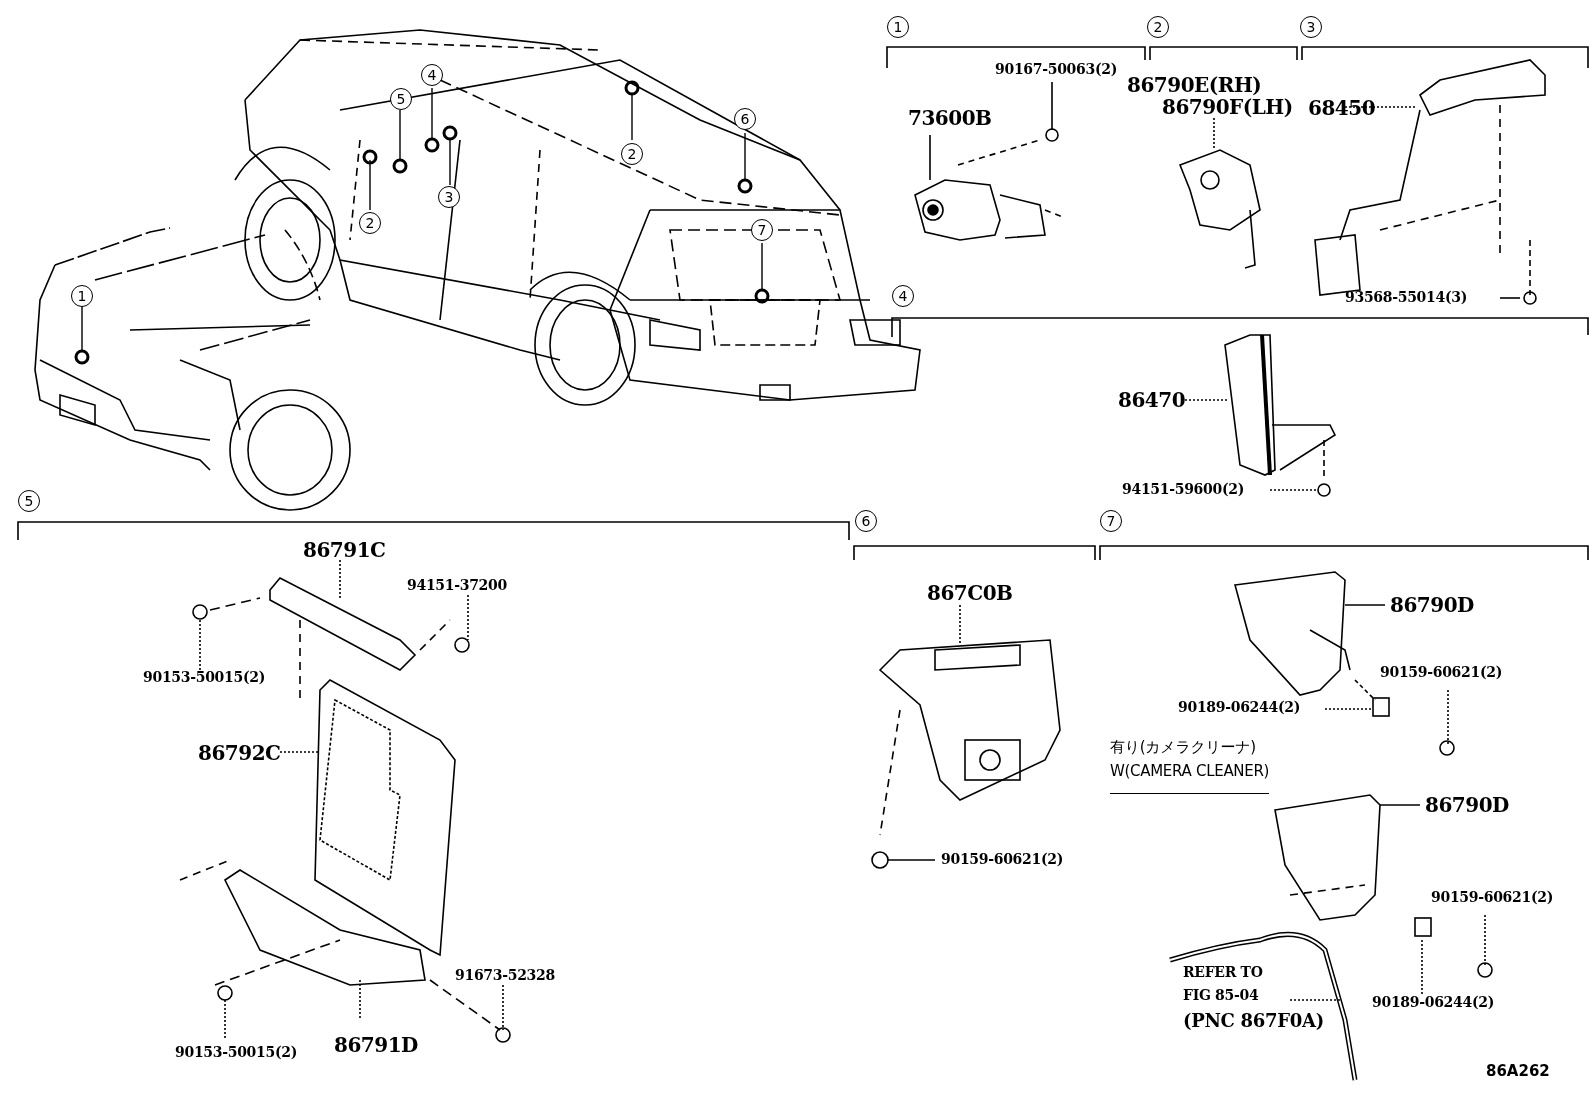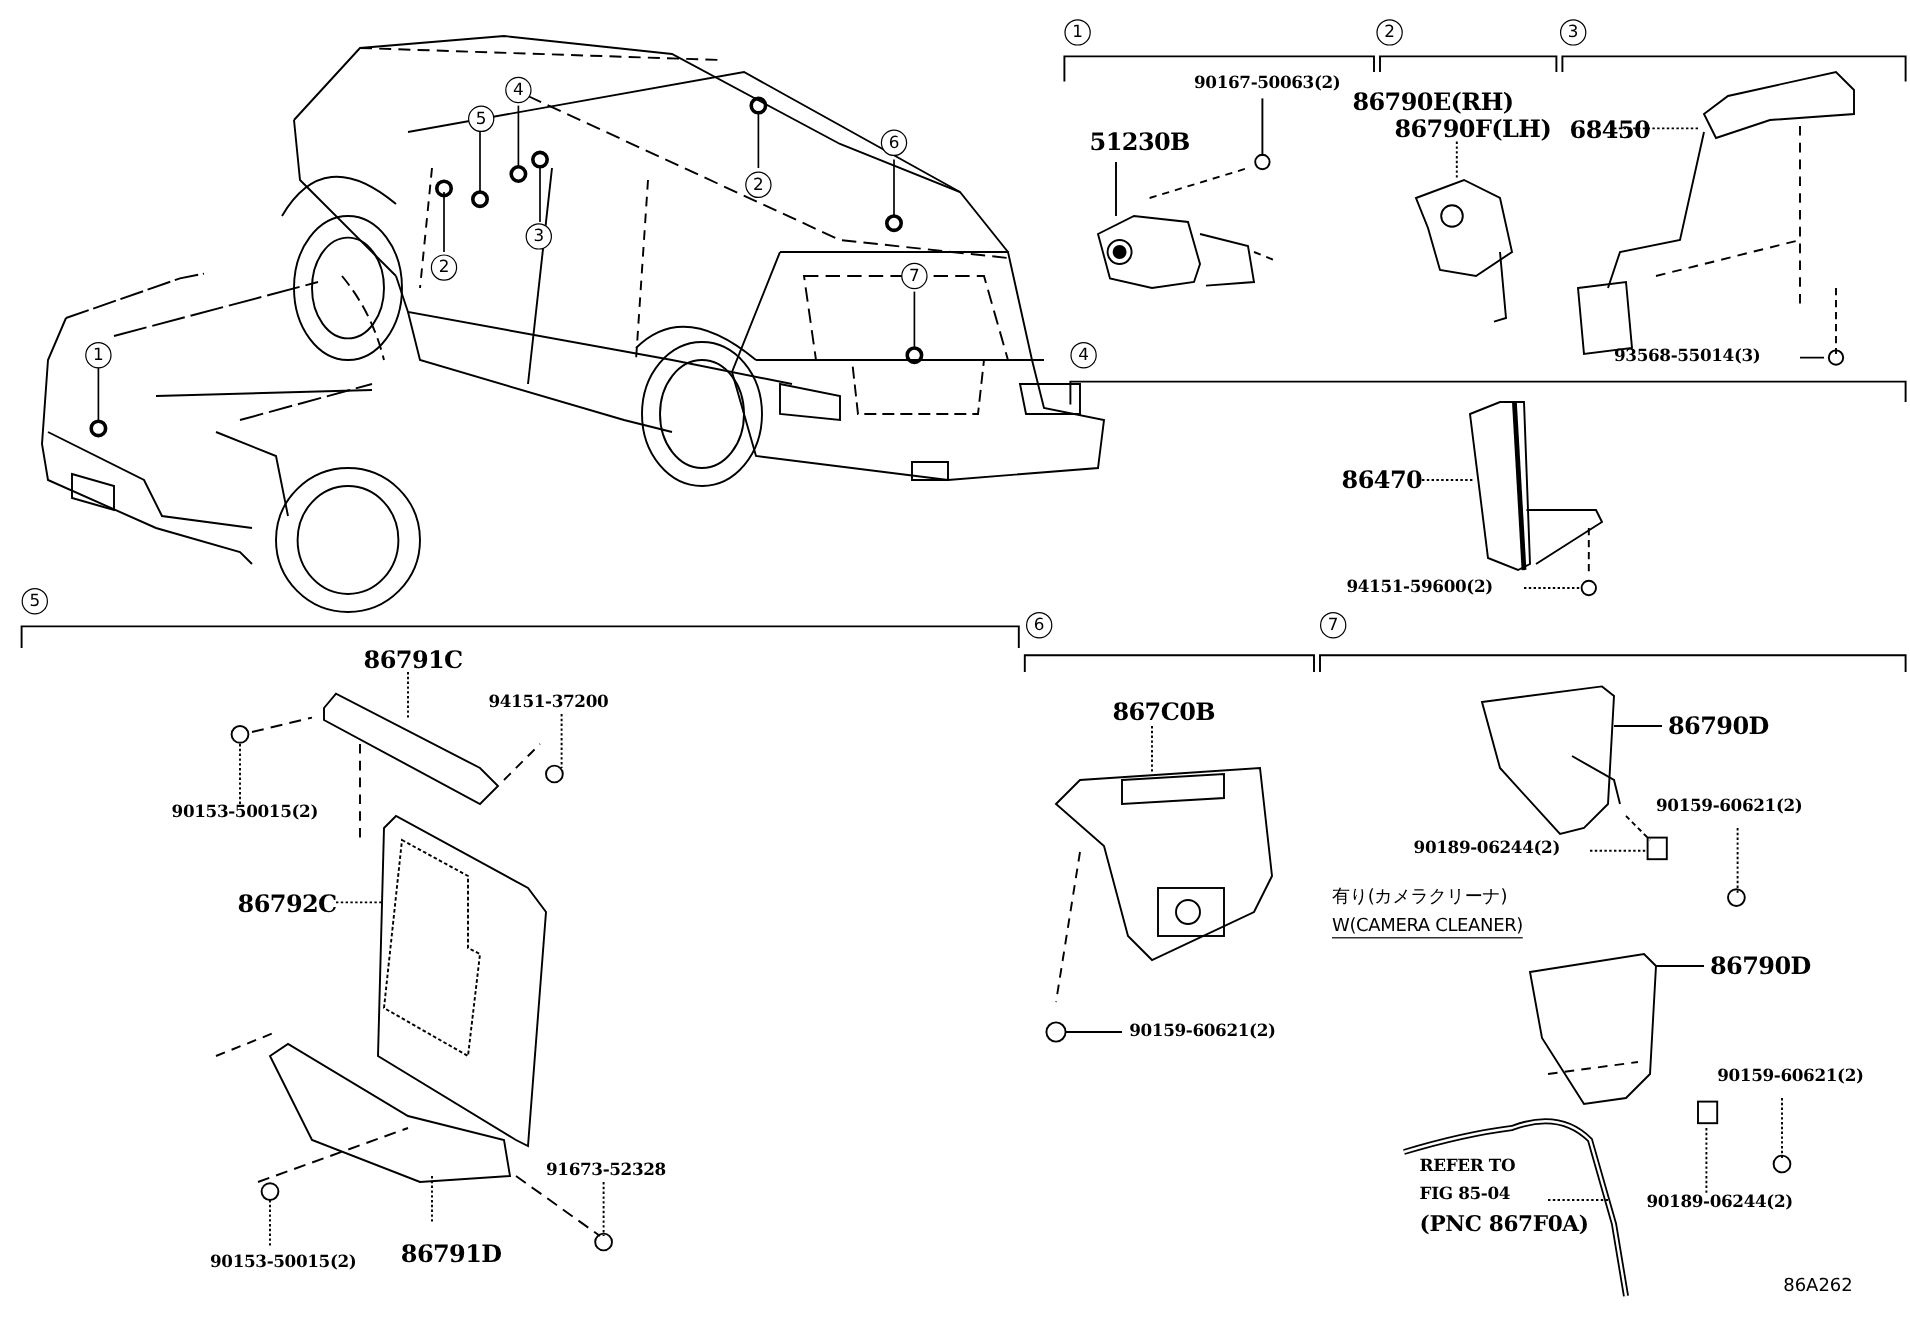--- a/index.html
+++ b/index.html
@@ -1,23 +1,23 @@
 <!DOCTYPE html>
 <html><head>
 <meta charset="utf-8">
 <style>
   html,body{margin:0;padding:0;background:#fff;}
   body{width:1592px;height:1099px;position:relative;overflow:hidden;font-family:"DejaVu Serif","Liberation Serif",serif;color:#000;}
   #stage{position:absolute;left:0;top:0;width:1592px;height:1099px;}
   .lbl{position:absolute;font-family:"DejaVu Serif","Liberation Serif",serif;font-weight:bold;font-size:14px;white-space:nowrap;letter-spacing:-0.3px;line-height:1;}
   .lbl.big{font-size:20px;letter-spacing:-0.5px;}
   .lbl.sans{font-family:"DejaVu Sans","Liberation Sans",sans-serif;font-weight:normal;font-size:15px;}
-  .lbl.ul{border-bottom:1.5px solid #000;padding-bottom:2px;}
+  .lbl.ul{border-bottom:1.5px solid #000;padding-bottom:14px;}
   .callout{position:absolute;width:20px;height:20px;border:1.6px solid #000;border-radius:50%;font-family:"DejaVu Sans","Liberation Sans",sans-serif;font-size:14px;text-align:center;line-height:20px;background:#fff;}
-  .ref{position:absolute;font-family:"DejaVu Sans","Liberation Sans",sans-serif;font-size:15px;font-weight:normal;}
+  .ref{position:absolute;font-family:"DejaVu Sans","Liberation Sans",sans-serif;font-size:15px;font-weight:bold;}
   svg{position:absolute;left:0;top:0;}
 </style>
 </head>
 <body>
 
 <div id="stage">
 
 <svg width="1592" height="1099" viewBox="0 0 1592 1099" fill="none" stroke="#000" stroke-width="1.6">
 
   <g>
@@ -205,21 +205,21 @@
 
 <div class="callout" style="left:887px;top:16px">1</div>
 <div class="callout" style="left:1147px;top:16px">2</div>
 <div class="callout" style="left:1300px;top:16px">3</div>
 <div class="callout" style="left:892px;top:285px">4</div>
 <div class="callout" style="left:18px;top:490px">5</div>
 <div class="callout" style="left:855px;top:510px">6</div>
 <div class="callout" style="left:1100px;top:510px">7</div>
 
 <div class="lbl" style="left:995px;top:62px">90167-50063(2)</div>
-<div class="lbl big" style="left:908px;top:108px">51230B</div>
+<div class="lbl big" style="left:908px;top:108px">73600B</div>
 
 <div class="lbl big" style="left:1127px;top:75px">86790E(RH)</div>
 <div class="lbl big" style="left:1162px;top:97px">86790F(LH)</div>
 
 <div class="lbl big" style="left:1308px;top:98px">68450</div>
 <div class="lbl" style="left:1345px;top:290px">93568-55014(3)</div>
 
 <div class="lbl big" style="left:1118px;top:390px">86470</div>
 <div class="lbl" style="left:1122px;top:482px">94151-59600(2)</div>
 

